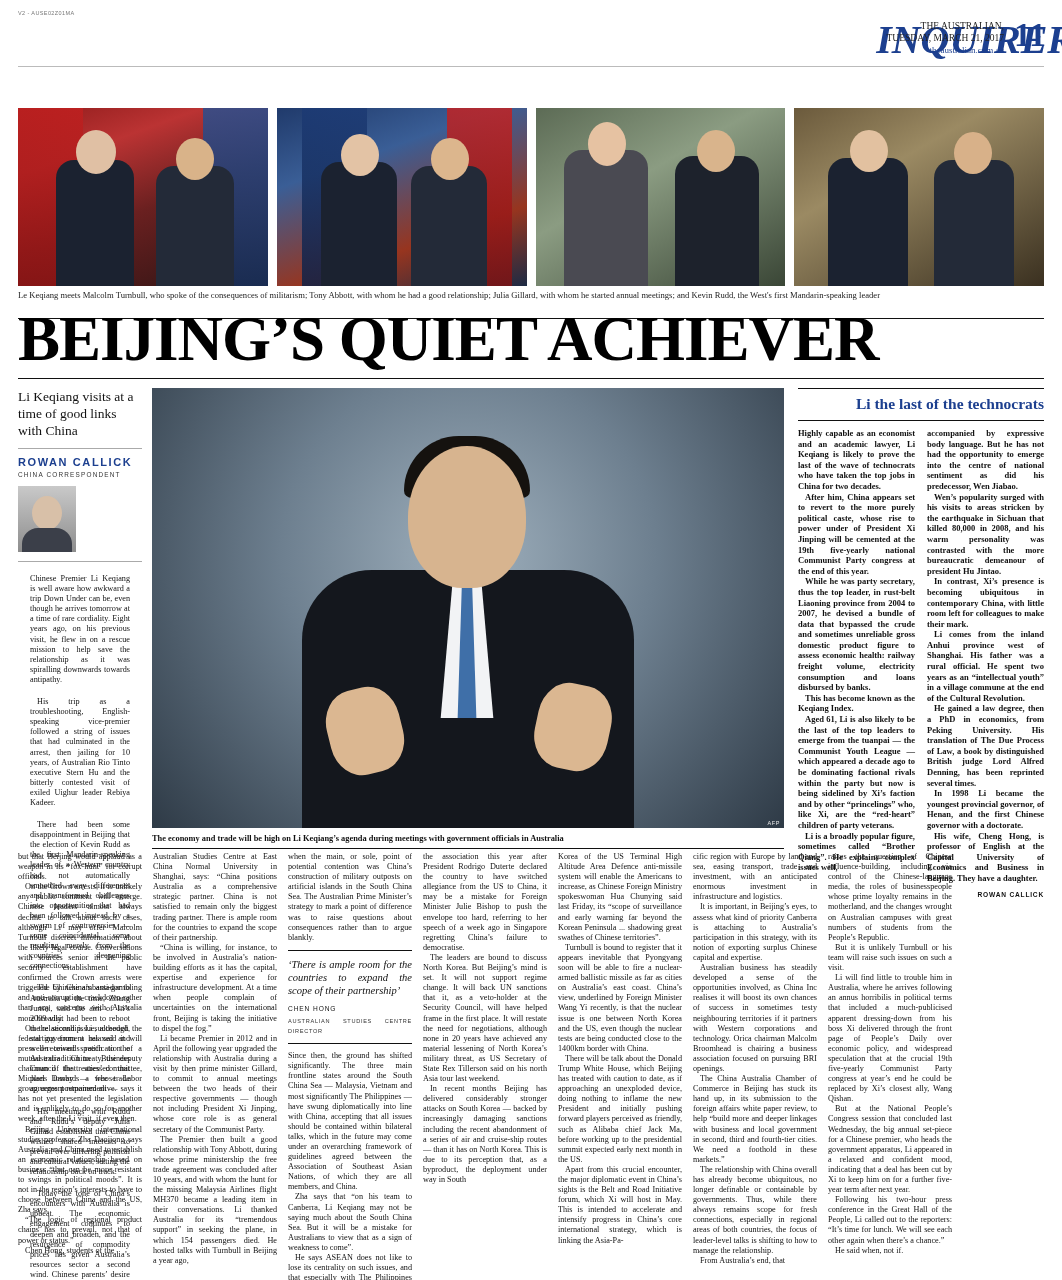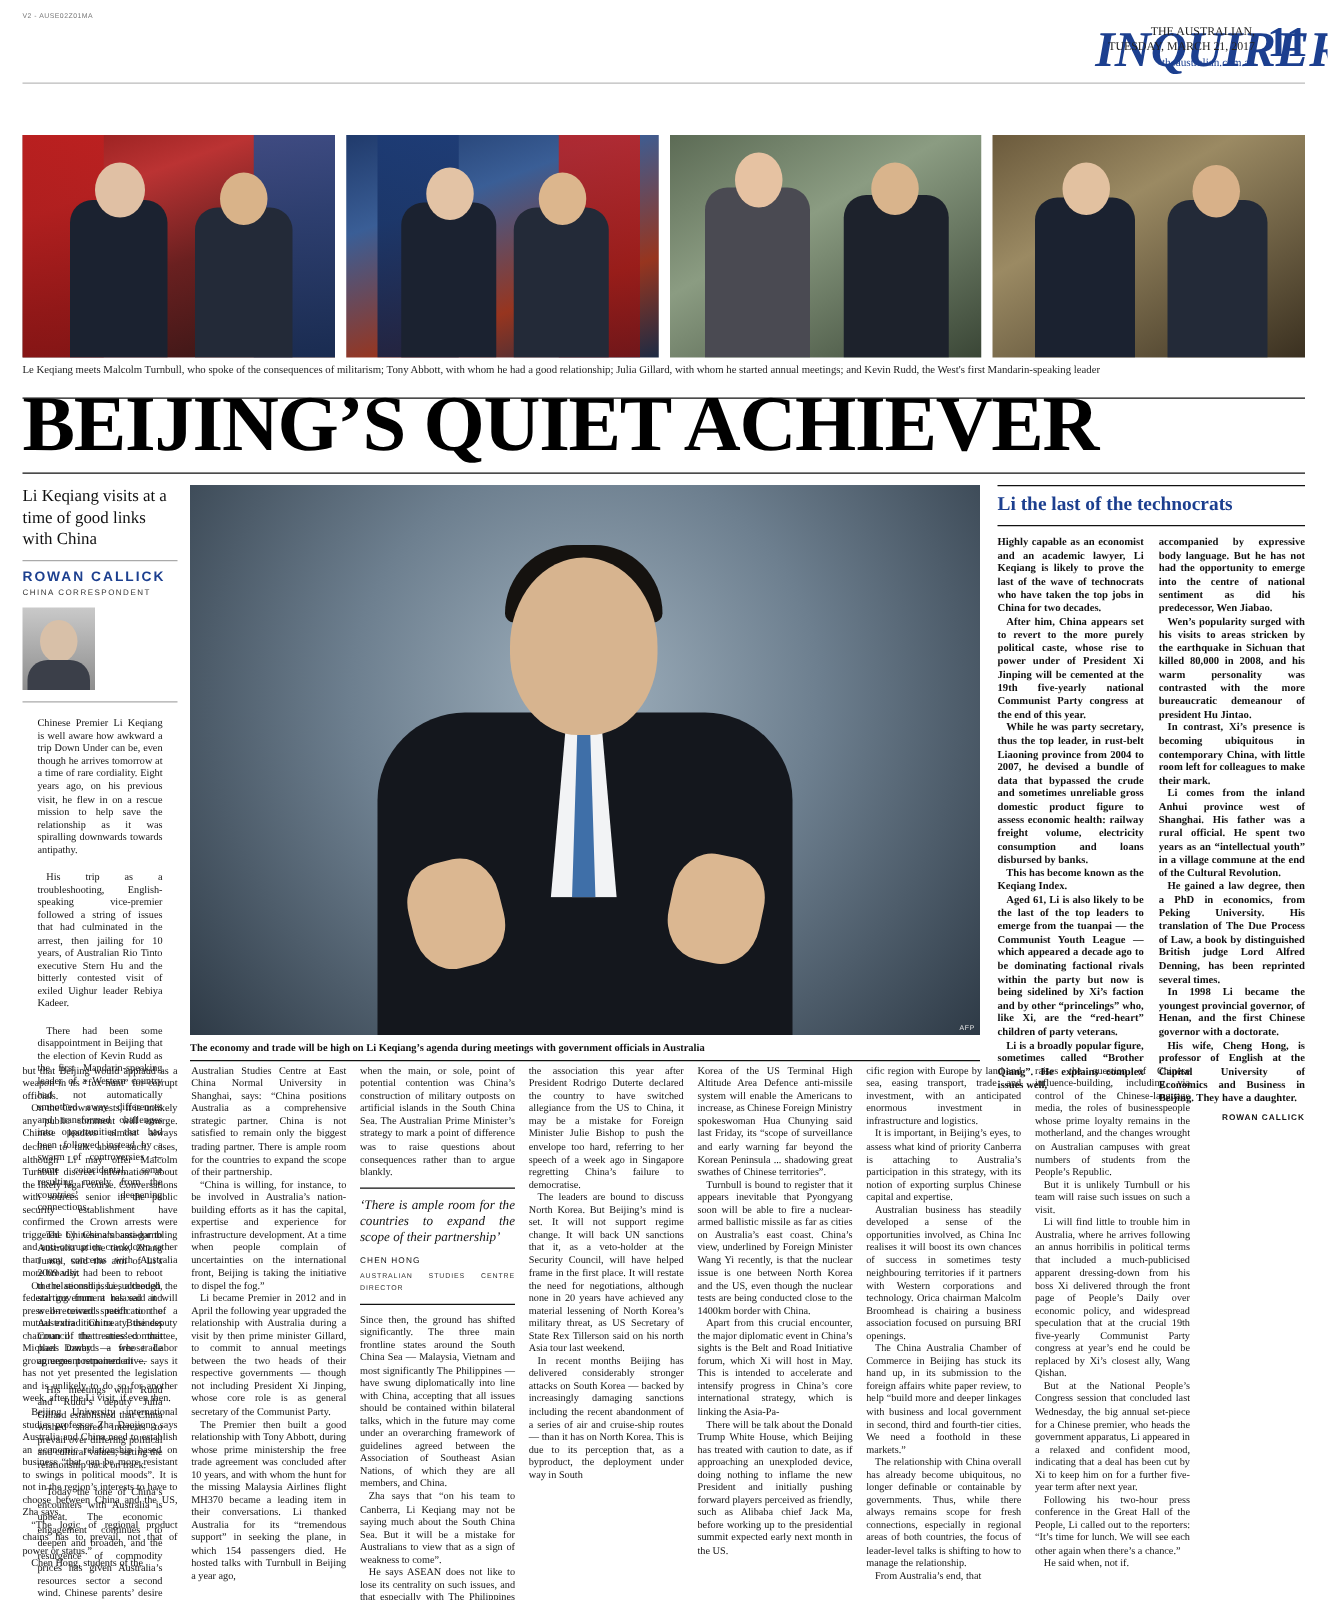--- a/index.html
+++ b/index.html
@@ -57,21 +57,21 @@
   .mp-shirt{position:absolute;left:268px;top:190px;width:94px;height:140px;background:#f2f3f5;clip-path:polygon(35% 0,65% 0,78% 100%,22% 100%);}
   .mp-tie{position:absolute;left:302px;top:198px;width:26px;height:132px;background:#3f6fa8;clip-path:polygon(30% 0,70% 0,86% 100%,14% 100%);}
   .mp-handL{position:absolute;left:176px;top:300px;width:74px;height:86px;border-radius:40%;background:#dbb791;transform:rotate(-14deg);}
   .mp-handR{position:absolute;left:384px;top:296px;width:74px;height:86px;border-radius:40%;background:#dbb791;transform:rotate(12deg);}
   .mp-credit{position:absolute;right:4px;bottom:2px;font-family:"Liberation Sans",sans-serif;font-size:5.5px;color:#e9e9e9;letter-spacing:.6px;}
   .maincap{width:632px;font-family:"Liberation Serif",serif;font-weight:bold;font-size:8.4px;color:#111;padding:6px 0 5px 0;border-bottom:1px solid #111;}
 
   
   .rail{position:absolute;left:798px;top:388px;width:246px;}
   .rail-rule{height:1px;background:#111;margin-bottom:6px;}
-  .rail-title{font-family:"Liberation Serif",serif;font-weight:bold;font-size:15.5px;color:#1c3f8f;line-height:18px;}
+  .rail-title{font-family:"Liberation Serif",serif;font-weight:bold;font-size:15.5px;color:#1c3f8f;line-height:18px;text-align:right;}
   .rail-rule2{height:1px;background:#111;margin:7px 0 7px 0;}
   .rail-cols{display:flex;gap:12px;}
   .rail-col{width:117px;}
   .rail-text{font-family:"Liberation Serif",serif;font-weight:bold;font-size:8.5px;line-height:10.6px;text-align:justify;color:#111;}
   .rail-text p{margin:0;text-indent:7px;}
   .rail-text p.first{text-indent:0;}
   .rail-sign{font-family:"Liberation Sans",sans-serif;font-size:6.6px;letter-spacing:.8px;text-align:right;margin-top:6px;color:#111;}
 
   
   .bottom{position:absolute;left:18px;top:852px;width:1026px;display:flex;gap:11px;}
@@ -233,22 +233,22 @@
 
     <div class="bcol">
       <p class="first">the association this year after President Rodrigo Duterte declared the country to have switched allegiance from the US to China, it may be a mistake for Foreign Minister Julie Bishop to push the envelope too hard, referring to her speech of a week ago in Singapore regretting China’s failure to democratise.</p>
       <p>The leaders are bound to discuss North Korea. But Beijing’s mind is set. It will not support regime change. It will back UN sanctions that it, as a veto-holder at the Security Council, will have helped frame in the first place. It will restate the need for negotiations, although none in 20 years have achieved any material lessening of North Korea’s military threat, as US Secretary of State Rex Tillerson said on his north Asia tour last weekend.</p>
       <p>In recent months Beijing has delivered considerably stronger attacks on South Korea — backed by increasingly damaging sanctions including the recent abandonment of a series of air and cruise-ship routes — than it has on North Korea. This is due to its perception that, as a byproduct, the deployment under way in South</p>
     </div>
 
     <div class="bcol">
       <p class="first">Korea of the US Terminal High Altitude Area Defence anti-missile system will enable the Americans to increase, as Chinese Foreign Ministry spokeswoman Hua Chunying said last Friday, its “scope of surveillance and early warning far beyond the Korean Peninsula ... shadowing great swathes of Chinese territories”.</p>
       <p>Turnbull is bound to register that it appears inevitable that Pyongyang soon will be able to fire a nuclear-armed ballistic missile as far as cities on Australia’s east coast. China’s view, underlined by Foreign Minister Wang Yi recently, is that the nuclear issue is one between North Korea and the US, even though the nuclear tests are being conducted close to the 1400km border with China.</p>
+      <p>There will be talk about the Donald Trump White House, which Beijing has treated with caution to date, as if approaching an unexploded device, doing nothing to inflame the new President and initially pushing forward players perceived as friendly, such as Alibaba chief Jack Ma, before working up to the presidential summit expected early next month in the US.</p>
       <p>Apart from this crucial encounter, the major diplomatic event in China’s sights is the Belt and Road Initiative forum, which Xi will host in May. This is intended to accelerate and intensify progress in China’s core international strategy, which is linking the Asia-Pa-</p>
-      <p>There will be talk about the Donald Trump White House, which Beijing has treated with caution to date, as if approaching an unexploded device, doing nothing to inflame the new President and initially pushing forward players perceived as friendly, such as Alibaba chief Jack Ma, before working up to the presidential summit expected early next month in the US.</p>
     </div>
 
     <div class="bcol">
       <p class="first">cific region with Europe by land and sea, easing transport, trade and investment, with an anticipated enormous investment in infrastructure and logistics.</p>
       <p>It is important, in Beijing’s eyes, to assess what kind of priority Canberra is attaching to Australia’s participation in this strategy, with its notion of exporting surplus Chinese capital and expertise.</p>
       <p>Australian business has steadily developed a sense of the opportunities involved, as China Inc realises it will boost its own chances of success in sometimes testy neighbouring territories if it partners with Western corporations and technology. Orica chairman Malcolm Broomhead is chairing a business association focused on pursuing BRI openings.</p>
       <p>The China Australia Chamber of Commerce in Beijing has stuck its hand up, in its submission to the foreign affairs white paper review, to help “build more and deeper linkages with business and local government in second, third and fourth-tier cities. We need a foothold in these markets.”</p>
       <p>The relationship with China overall has already become ubiquitous, no longer definable or containable by governments. Thus, while there always remains scope for fresh connections, especially in regional areas of both countries, the focus of leader-level talks is shifting to how to manage the relationship.</p>
       <p>From Australia’s end, that</p>
     </div>

